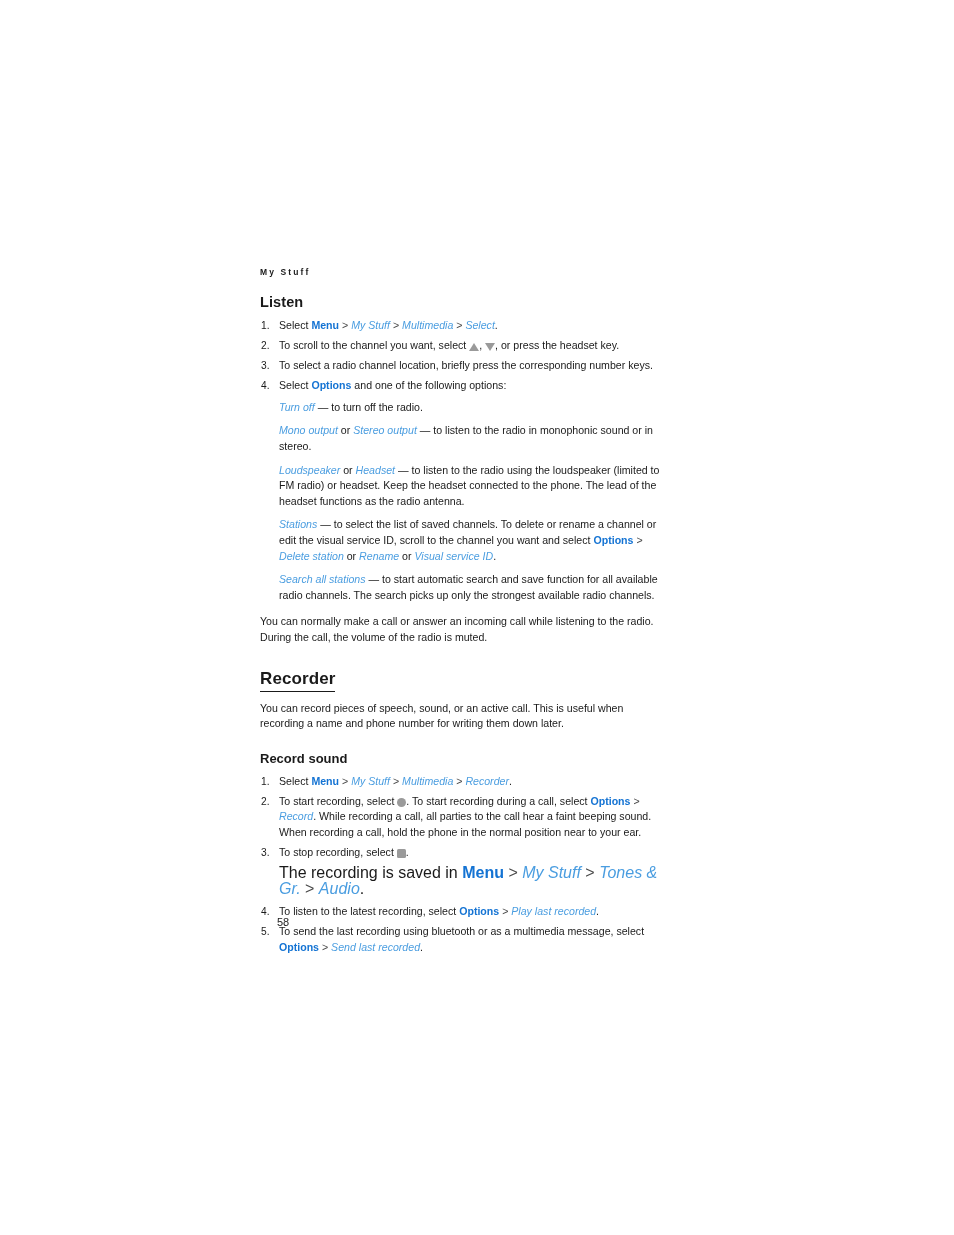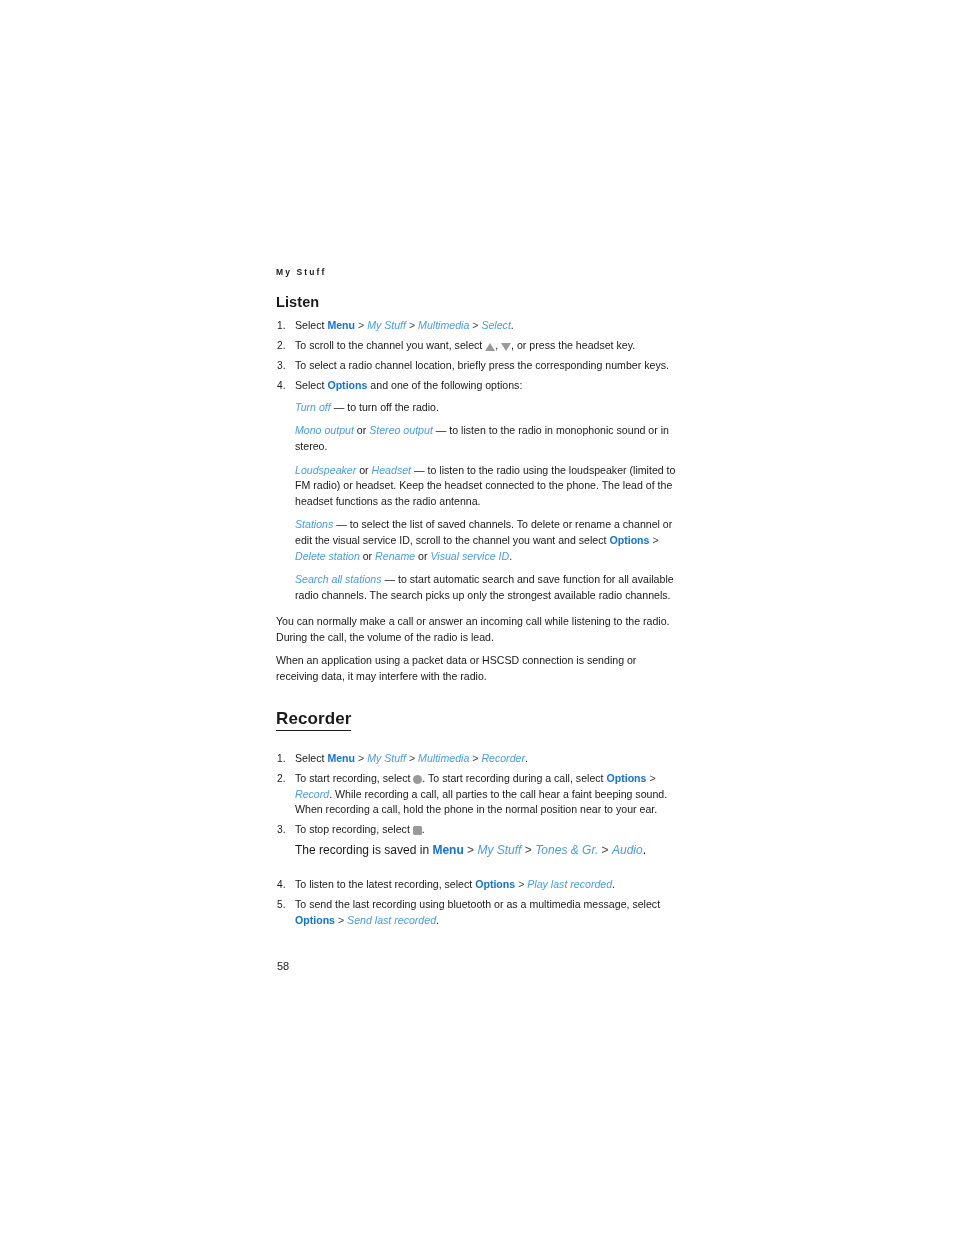--- a/index.html
+++ b/index.html
@@ -11,21 +11,21 @@
     width: 954px;
     height: 1235px;
     font-family: "Liberation Sans", sans-serif;
     color: #1a1a1a;
     position: relative;
     overflow: hidden;
   }
 
   .page {
     position: absolute;
-    left: 276px;
+    left: 260px;
     top: 268px;
     width: 400px;
   }
 
   
   .running-header {
     font-size: 8.5px;
     font-weight: bold;
     letter-spacing: 2.1px;
     color: #1a1a1a;
@@ -100,23 +100,23 @@
     margin: 0 0 8px 0;
     font-size: 10.6px;
     line-height: 15.6px;
     color: #1a1a1a;
   }
   p.body:last-child { margin-bottom: 0; }
 
   
   .substep {
     padding-left: 19px;
-    font-size: 12px;
-    line-height: 15.6px;
-    margin: 0 0 19px 0;
+    font-size: 16px;
+    line-height: 15.6px;
+    margin: 0 0 8px 0;
     color: #1a1a1a;
   }
 
   
   .cmd {
     color: #1473d3;
     font-weight: bold;
     font-style: normal;
   }
   .nav {
@@ -155,21 +155,21 @@
     border-radius: 1.5px;
     background: #9a9a9a;
     position: relative;
     top: 1px;
   }
 
   
   .folio {
     position: absolute;
     left: 277px;
-    top: 960px;
+    top: 916px;
     font-size: 11px;
     font-weight: normal;
     color: #1a1a1a;
   }
 </style>
 </head>
 <body>
 
 <div class="page">
 
@@ -205,32 +205,33 @@
     <p><span class="nav">Loudspeaker</span><span> or </span><span class="nav">Headset</span><span> — to listen to the radio using the loudspeaker (limited to FM radio) or headset. Keep the headset connected to the phone. The lead of the headset functions as the radio antenna.</span></p>
 
     <p><span class="nav">Stations</span><span> — to select the list of saved channels. To delete or rename a channel or edit the visual service ID, scroll to the channel you want and select </span><span class="cmd">Options</span><span class="sep"> &gt; </span><span class="nav">Delete station</span><span> or </span><span class="nav">Rename</span><span> or </span><span class="nav">Visual service ID</span><span>.</span></p>
 
     <p><span class="nav">Search all stations</span><span> — to start automatic search and save function for all available radio channels. The search picks up only the strongest available radio channels.</span></p>
 
   </div>
 
   <div class="block-gap-mid"></div>
 
-  <p class="body">You can normally make a call or answer an incoming call while listening to the radio. During the call, the volume of the radio is lead.</p>
-  <p class="body">When an application using a packet data or HSCSD connection is sending or receiving data, it may interfere with the radio.</p>
+  <p class="body">You can normally make a call or answer an incoming call while listening to the radio. During the call, the volume of the radio is muted.</p>
 
   <div class="block-gap-big"></div>
 
   <div>
     <h1 class="section-title underlined">Recorder</h1>
   </div>
 
+  <p class="body">You can record pieces of speech, sound, or an active call. This is useful when recording a name and phone number for writing them down later.</p>
 
   <div class="block-gap-mid"></div>
 
+  <h2 class="sub-title">Record sound</h2>
 
   <ol class="steps">
 
     <li>
       <span class="num">1.</span><span>Select </span><span class="cmd">Menu</span><span class="sep"> &gt; </span><span class="nav">My Stuff</span><span class="sep"> &gt; </span><span class="nav">Multimedia</span><span class="sep"> &gt; </span><span class="nav">Recorder</span><span>.</span>
     </li>
 
     <li>
       <span class="num">2.</span><span>To start recording, select </span><span class="icon icon-record"></span><span>. To start recording during a call, select </span><span class="cmd">Options</span><span class="sep"> &gt; </span><span class="nav">Record</span><span>. While recording a call, all parties to the call hear a faint beeping sound. When recording a call, hold the phone in the normal position near to your ear.</span>
     </li>

